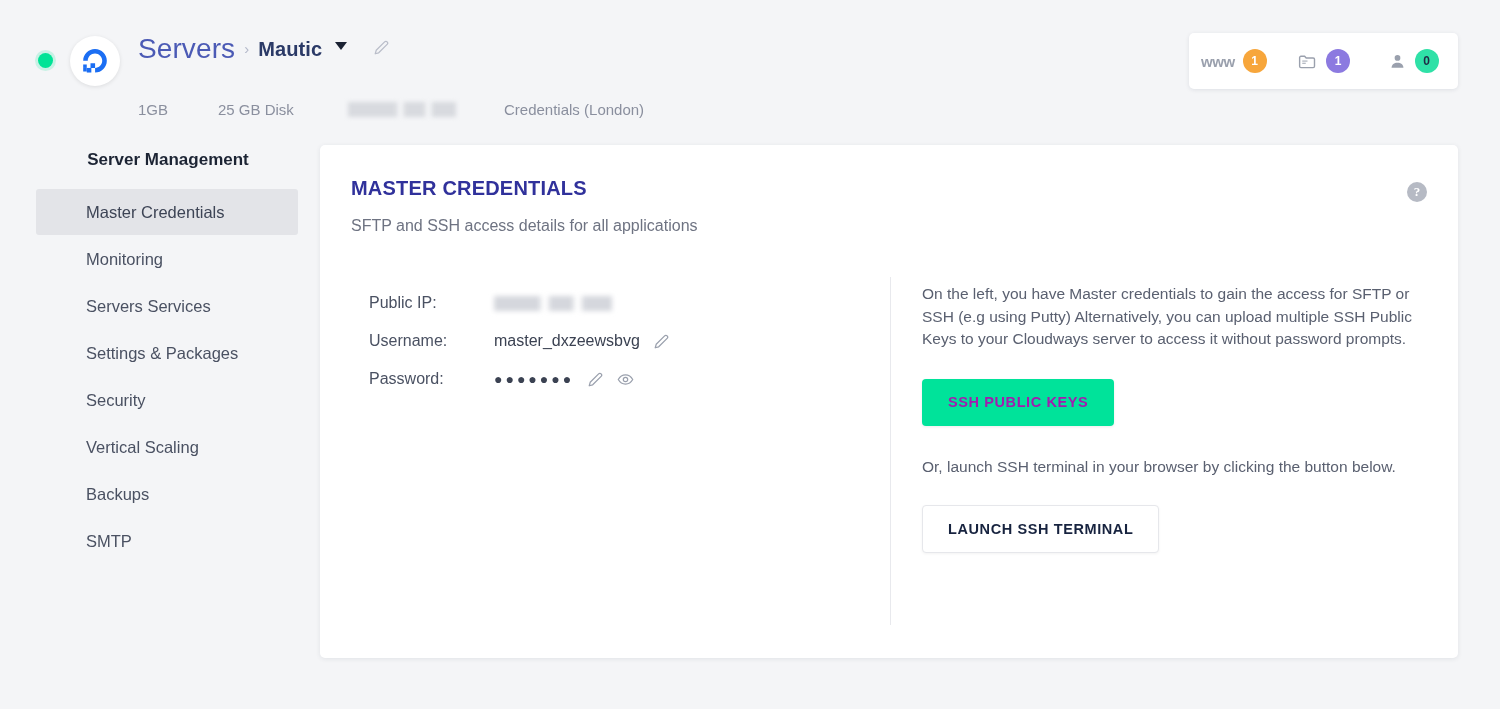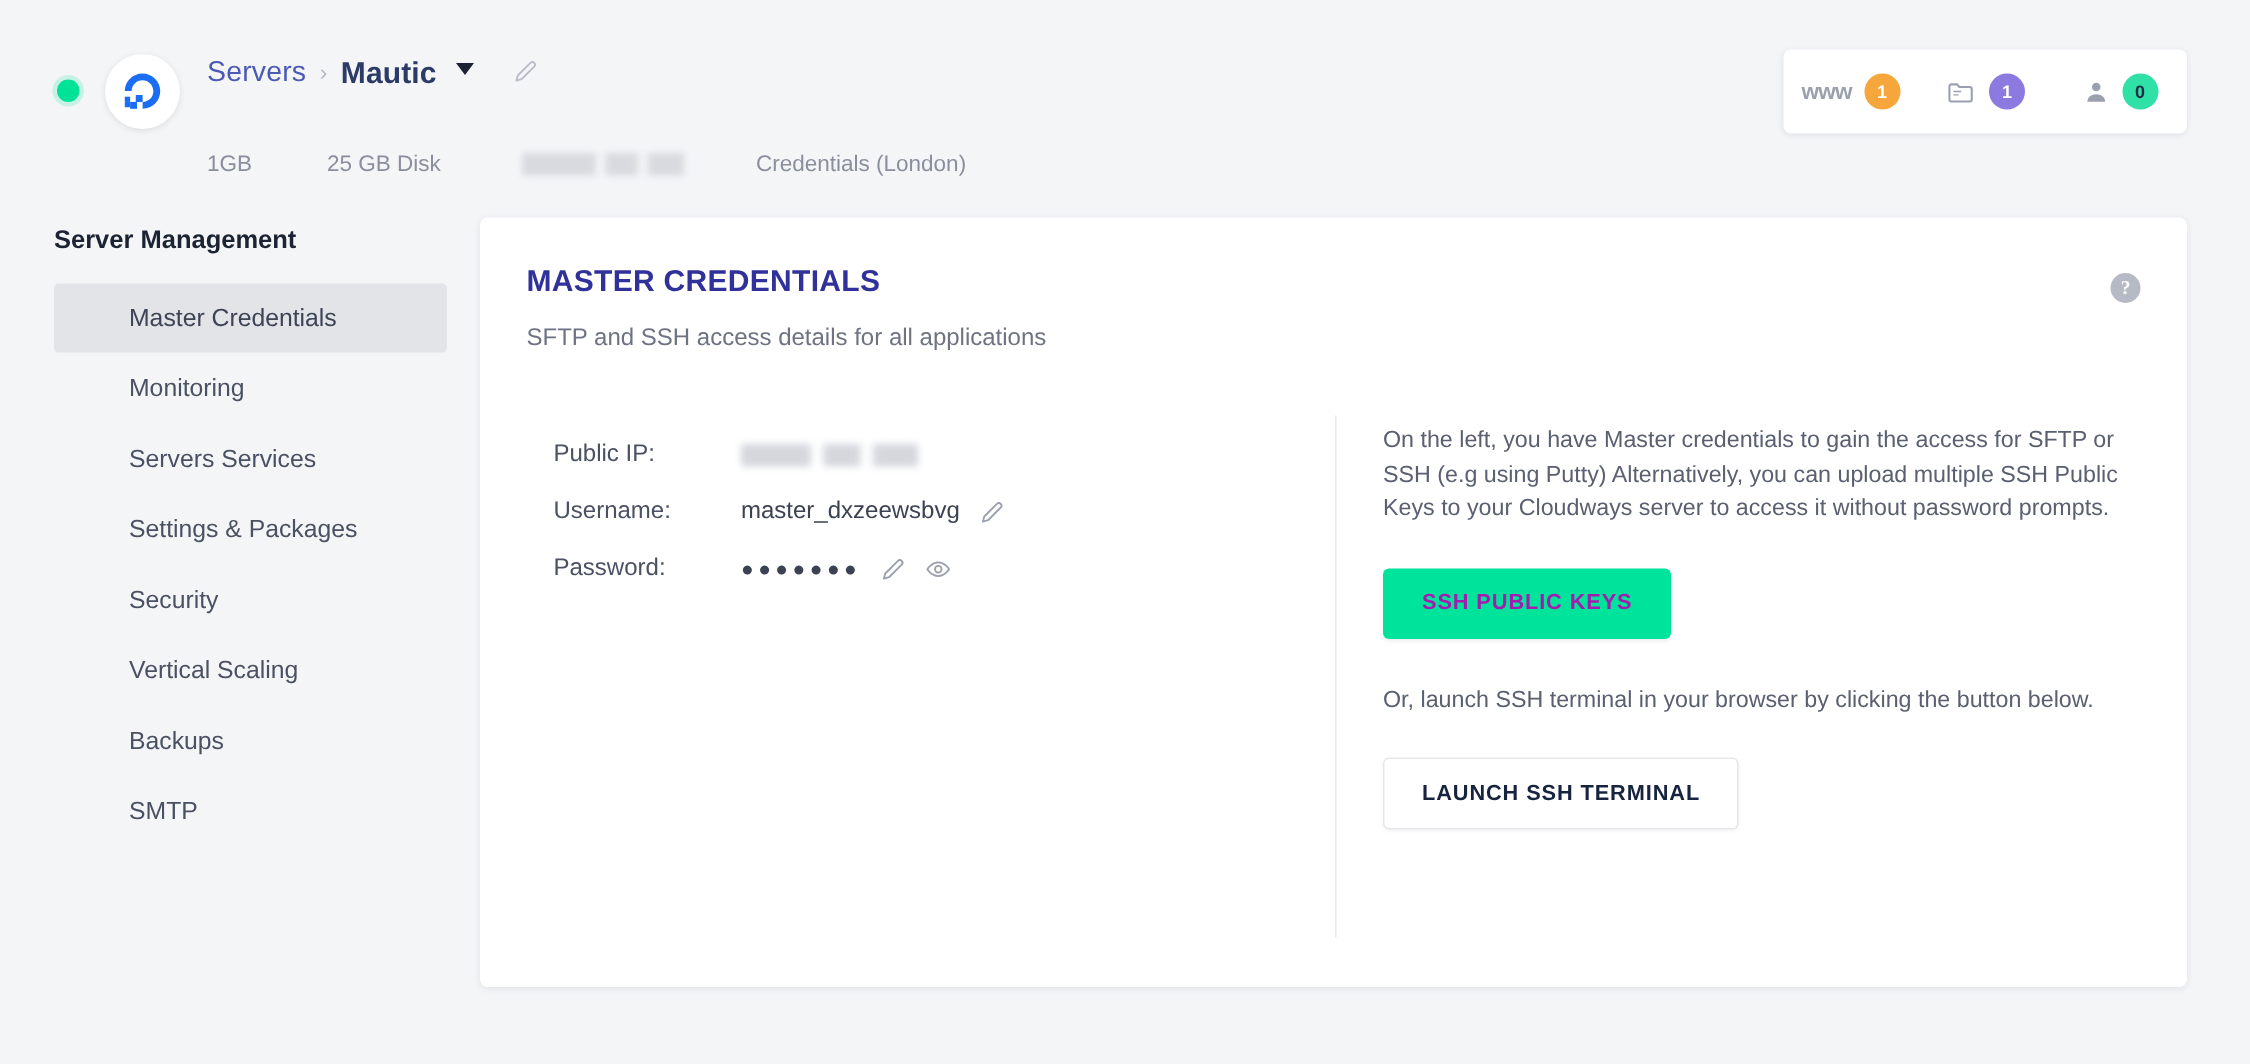--- a/index.html
+++ b/index.html
@@ -52,21 +52,21 @@
 
   .breadcrumb {
     position: absolute;
     left: 138px; top: 36px;
     display: flex;
     align-items: center;
     gap: 9px;
     height: 26px;
   }
   .crumb-servers {
-    font-size: 19px;
+    font-size: 28px;
     color: #4b5ab5;
     letter-spacing: 0.1px;
   }
   .crumb-sep {
     font-size: 15px;
     color: #b3b8c9;
     line-height: 1;
     transform: translateY(-1px);
   }
   .crumb-current {
@@ -168,20 +168,21 @@
     position: absolute;
     left: 0px; top: 150px;
     width: 300px;
   }
   .sidebar-title {
     margin-left: 36px;
     font-size: 17px;
     font-weight: 700;
     color: #1c2434;
     margin-bottom: 19px;
+    text-align: center;
   }
   .nav-item {
     height: 46px;
     display: flex;
     align-items: center;
     padding-left: 50px;
     font-size: 16.5px;
     color: #4a5162;
     cursor: pointer;
     border-radius: 3px;

